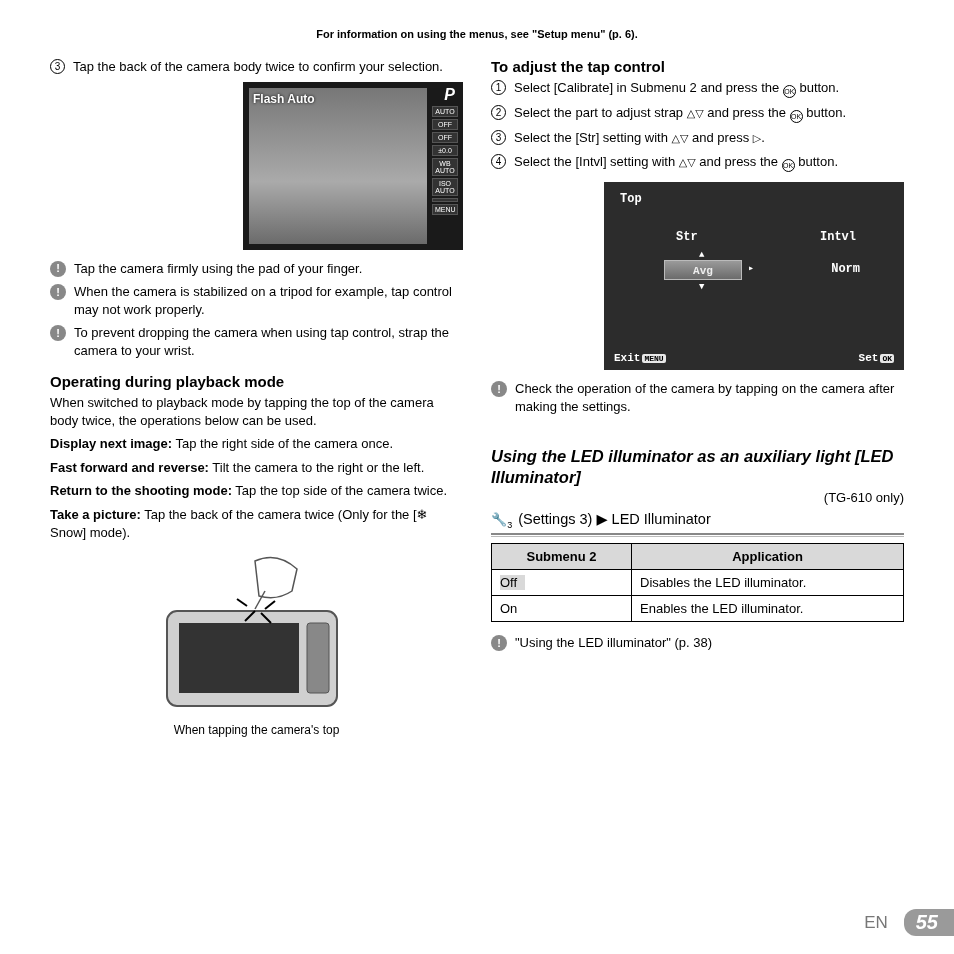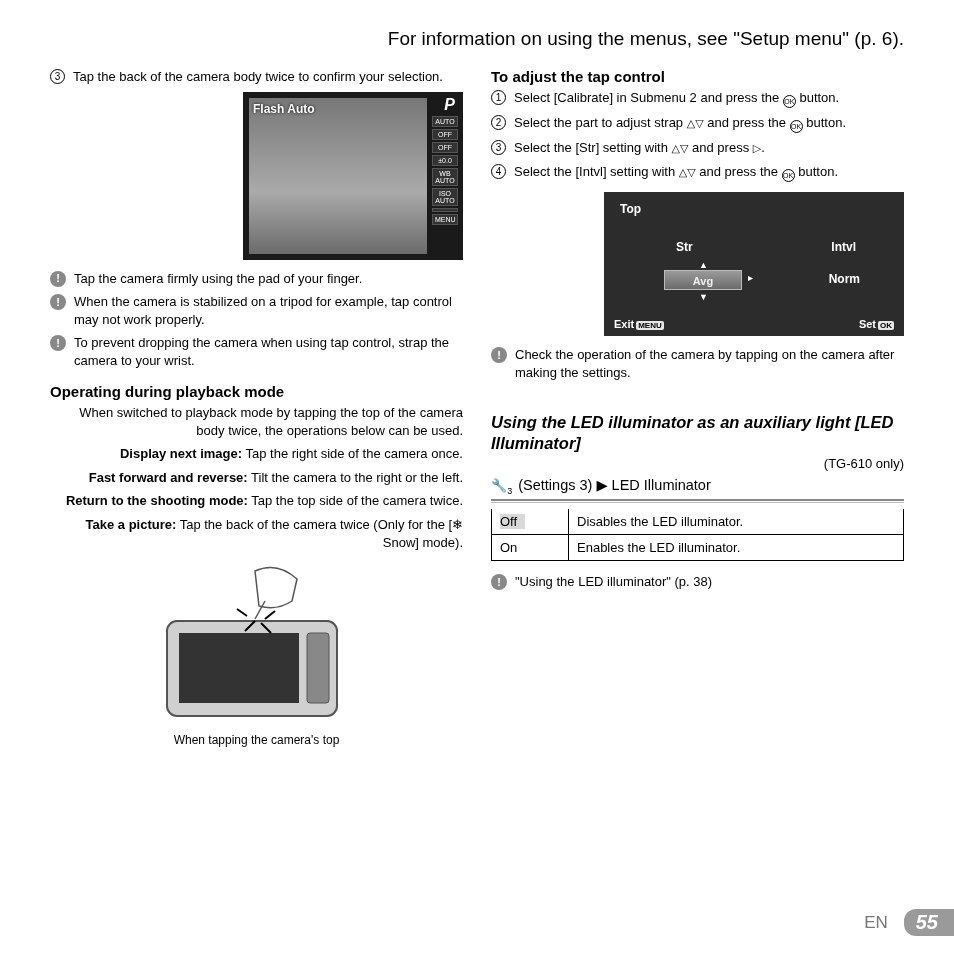--- a/index.html
+++ b/index.html
@@ -1,40 +1,40 @@
 <!DOCTYPE html>
 <html><head>
 <meta charset="utf-8">
 <style>
   * { box-sizing: border-box; margin: 0; padding: 0; }
   body { font-family: Arial, Helvetica, sans-serif; font-size: 13px; color: #000; background: #fff; width: 954px; height: 954px; position: relative; padding: 28px 50px 0 50px; }
-  .header-ref { text-align: right; font-weight: normal; font-size: 19px; margin-bottom: 18px; }
+  .header-ref { text-align: center; font-weight: bold; font-size: 11px; margin-bottom: 18px; }
   .two-col { display: flex; gap: 28px; }
   .col { flex: 1; min-width: 0; }
   .numcirc { display: inline-flex; align-items: center; justify-content: center; width: 15px; height: 15px; border: 1px solid #000; border-radius: 50%; font-size: 10px; flex: 0 0 15px; margin-top: 1px; }
   .step { display: flex; gap: 8px; margin-bottom: 6px; line-height: 1.35; }
   .step .txt { flex: 1; }
   .bangicon { display: inline-flex; align-items: center; justify-content: center; width: 16px; height: 16px; border-radius: 50%; background: #888; color: #fff; font-weight: bold; font-size: 11px; flex: 0 0 16px; margin-top: 1px; }
   .note { display: flex; gap: 8px; margin: 6px 0; line-height: 1.35; }
   .note .txt { flex: 1; }
   .h3 { font-weight: bold; font-size: 15px; margin: 14px 0 4px; }
   .h2 { font-weight: bold; font-style: italic; font-size: 16.5px; margin: 31px 0 2px; line-height: 1.25; }
   .model { text-align: right; font-size: 13px; margin: 2px 0 6px; }
-  .bodytext { line-height: 1.35; margin: 2px 0 6px; text-align: right; }
+  .bodytext { line-height: 1.35; margin: 2px 0 6px; }
   .strong { font-weight: 900; margin-top: 24px; }
   .camera-lcd { width: 220px; height: 168px; background: #1a1a1a; margin: 6px 0 10px auto; position: relative; color: #fff; font-size: 10px; }
   .lcd-img { position: absolute; left: 6px; top: 6px; width: 178px; height: 156px; background: linear-gradient(#777,#aaa 60%,#6b6b6b); }
   .lcd-over { position: absolute; left: 10px; top: 10px; font-size: 12px; color: #fff; text-shadow: 0 0 3px #000; font-weight: bold; }
   .lcd-p { position: absolute; right: 8px; top: 4px; font-size: 16px; font-weight: bold; font-style: italic; }
   .lcd-side { position: absolute; right: 4px; top: 24px; width: 28px; display: flex; flex-direction: column; gap: 2px; align-items: center; }
   .lcd-chip { background: #333; border: 1px solid #555; font-size: 7px; padding: 1px 2px; width: 26px; text-align: center; line-height: 1; }
   .illus { width: 240px; height: 170px; margin: 10px auto 2px; position: relative; }
   .illus svg { width: 100%; height: 100%; }
   .caption { text-align: center; font-size: 12px; margin: 2px 0; }
-  .settings-box { width: 300px; height: 144px; background: #2c2c2c; color: #fff; margin: 10px 0 10px auto; position: relative; font-size: 12px; }
+  .settings-box { width: 300px; height: 188px; background: #2c2c2c; color: #fff; margin: 10px 0 10px auto; position: relative; font-size: 12px; font-family: Liberation Mono, monospace; }
   .sb-top { position: absolute; left: 16px; top: 10px; font-weight: bold; }
   .sb-str { position: absolute; left: 72px; top: 48px; font-weight: bold; }
   .sb-int { position: absolute; right: 48px; top: 48px; font-weight: bold; }
   .sb-avg { position: absolute; left: 60px; top: 78px; width: 78px; height: 20px; background: linear-gradient(#9a9a9a,#6b6b6b); border: 1px solid #bbb; text-align: center; line-height: 20px; font-weight: bold; color: #eee; font-size: 11px; }
   .sb-avg-ar-up { position: absolute; left: 95px; top: 68px; font-size: 9px; }
   .sb-avg-ar-dn { position: absolute; left: 95px; top: 100px; font-size: 9px; }
   .sb-avg-ar-rt { position: absolute; left: 144px; top: 80px; font-size: 10px; }
   .sb-norm { position: absolute; right: 44px; top: 80px; font-weight: bold; }
   .sb-exit { position: absolute; left: 10px; bottom: 6px; font-size: 11px; font-weight: bold; }
   .sb-menu { display: inline-block; background: #e8e8e8; color: #000; font-size: 8px; padding: 0 2px; border-radius: 2px; margin-left: 2px; }
@@ -166,20 +166,24 @@
 
     <div class="breadcrumb">
       <span class="tool-ic">🔧<sub style="font-size:9px">3</sub></span>
       <span>(Settings 3)</span>
       <span>▶</span>
       <span>LED Illuminator</span>
     </div>
 
     <table class="led">
       <tbody>
+          <tr>
+        <th style="width:34%">Submenu 2</th>
+        <th>Application</th>
+      </tr>
       <tr>
         <td><span class="off-hl">Off</span></td>
         <td>Disables the LED illuminator.</td>
       </tr>
       <tr>
         <td>On</td>
         <td>Enables the LED illuminator.</td>
       </tr>
     </tbody>
       </table>

